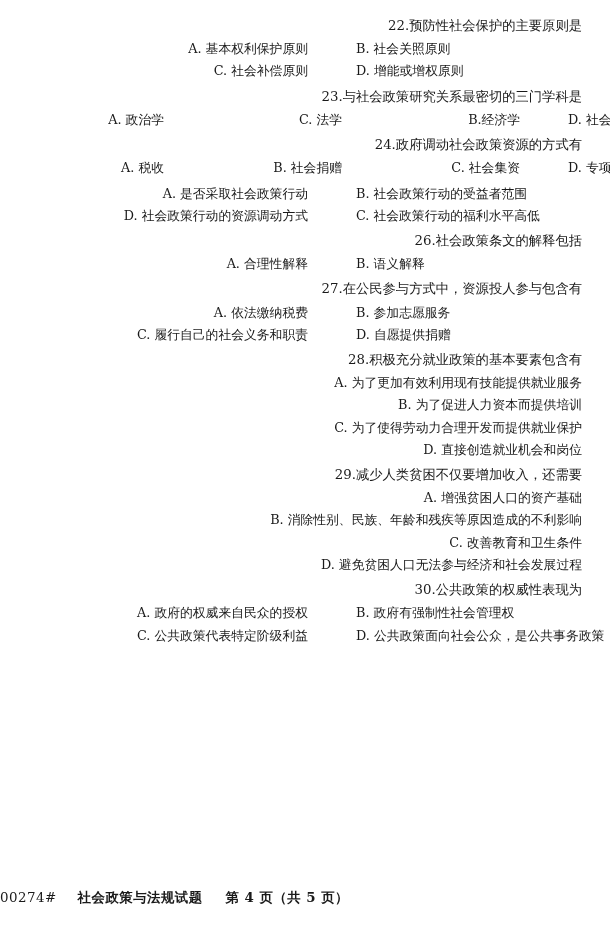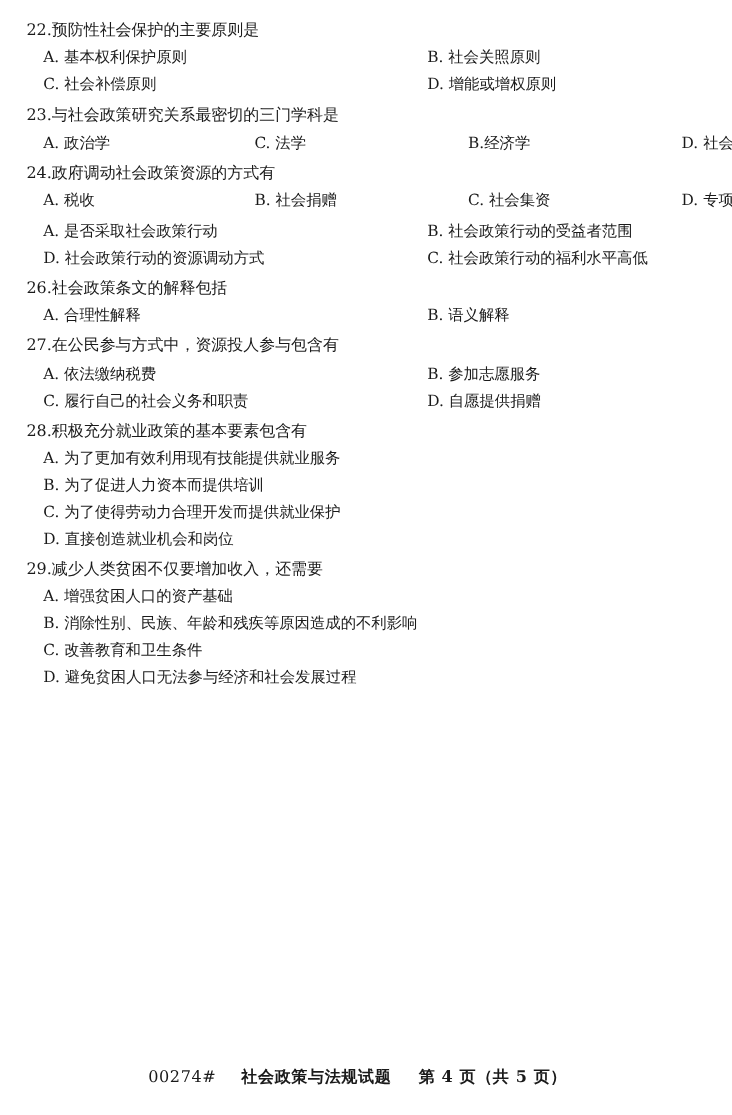--- a/index.html
+++ b/index.html
@@ -17,20 +17,21 @@
   }
   .page {
     position: relative;
     width: 610px;
     height: 929px;
     padding: 0;
     box-sizing: border-box;
   }
   .exam-body {
     padding: 16px 28px 0 22px;
+    text-align: right;
   }
   .q-stem {
     font-size: 13.3px;
     line-height: 1.45;
     white-space: nowrap;
     margin-bottom: 4px;
   }
   .opt-row {
     display: flex;
     font-size: 12.8px;
@@ -56,21 +57,21 @@
   
   .cols1 .opt { width: 100%; }
 
   .q-block { margin-bottom: 6px; }
 
   .footer {
     position: absolute;
     left: 0;
     right: 14px;
     bottom: 22px;
-    text-align: center;
+    text-align: left;
     font-size: 13.4px;
     letter-spacing: 0.5px;
   }
   .footer .code {
     margin-right: 16px;
     font-family: "DejaVu Serif", "Liberation Serif", serif;
   }
   .footer .title {
     margin-right: 18px;
     font-weight: bold;
@@ -173,20 +174,31 @@
         <span class="opt">B. 消除性别、民族、年龄和残疾等原因造成的不利影响</span>
       </div>
       <div class="opt-row cols1">
         <span class="opt">C. 改善教育和卫生条件</span>
       </div>
       <div class="opt-row cols1">
         <span class="opt">D. 避免贫困人口无法参与经济和社会发展过程</span>
       </div>
     </div>
 
+    <div class="q-block">
+      <div class="q-stem">30.公共政策的权威性表现为</div>
+      <div class="opt-row cols2">
+        <span class="opt">A. 政府的权威来自民众的授权</span>
+        <span class="opt">B. 政府有强制性社会管理权</span>
+      </div>
+      <div class="opt-row cols2">
+        <span class="opt">C. 公共政策代表特定阶级利益</span>
+        <span class="opt">D. 公共政策面向社会公众，是公共事务政策</span>
+      </div>
+    </div>
 
   </div>
 
   <div class="footer">
     <span class="code">00274#</span>
     <span class="title">社会政策与法规试题</span>
     <span class="pageno">第 4 页（共 5 页）</span>
   </div>
 </div>
 

